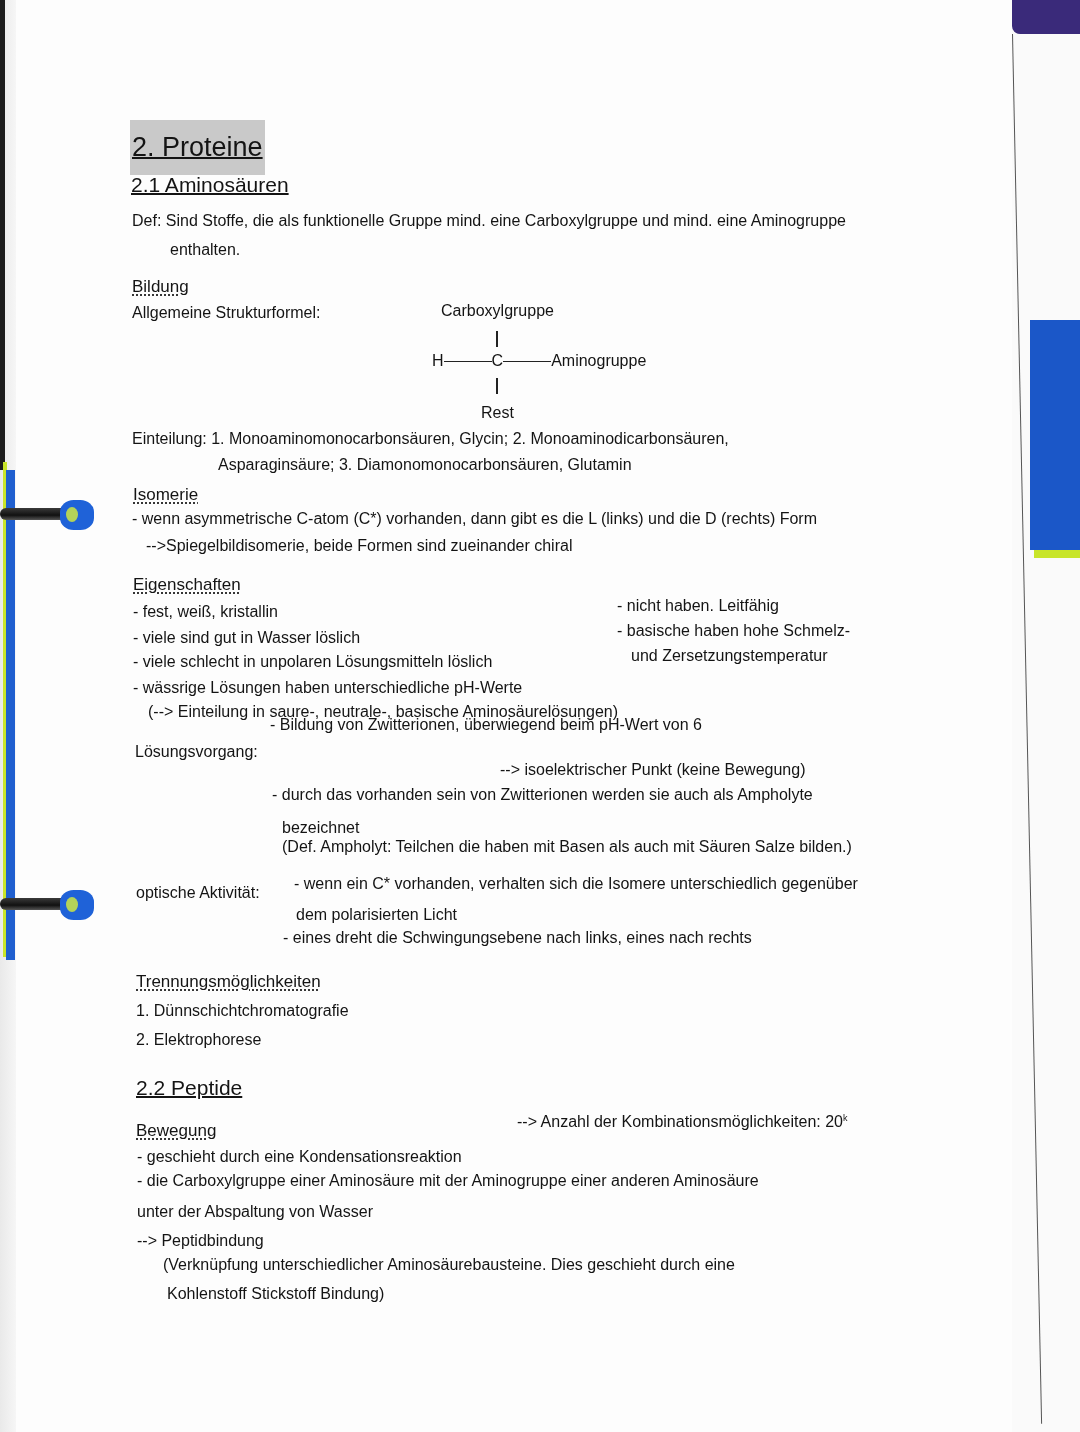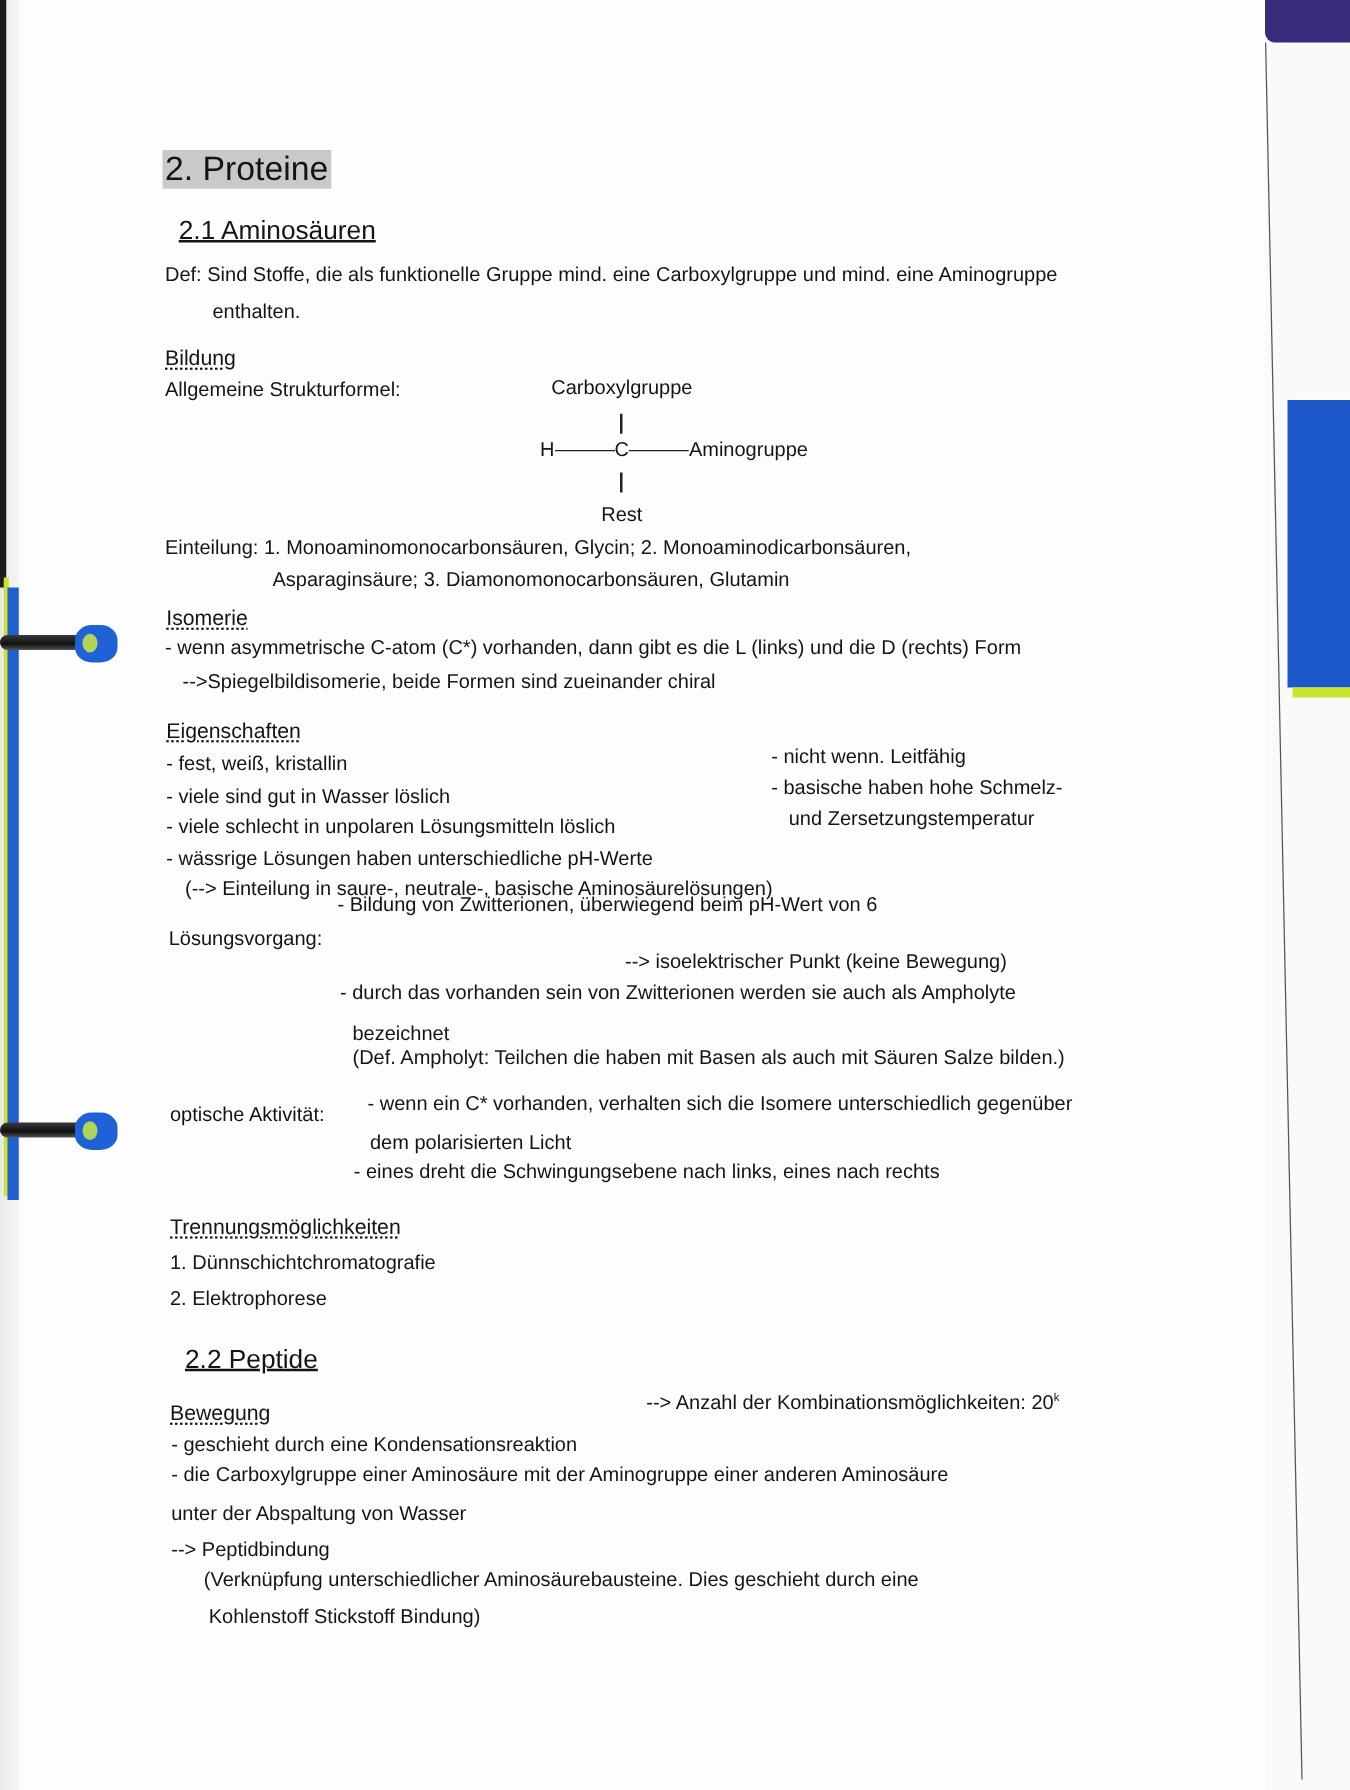--- a/index.html
+++ b/index.html
@@ -13,22 +13,22 @@
   .ring .cap { position:absolute; left:60px; top:0; width:34px; height:30px; border-radius:40%; background:#1f62d8; }
   .ring .cap::after { content:""; position:absolute; left:6px; top:7px; width:12px; height:15px; border-radius:50%; background:#d8ef3a; opacity:.8; }
   .page { position:absolute; left:16px; top:0; width:1000px; height:1432px; background:#fdfdfd; }
   .right-edge { position:absolute; left:1012px; top:0; width:68px; height:1432px; background:#fafafa; }
   .right-edge .purple { position:absolute; left:0; top:0; width:68px; height:34px; background:#3a2a7a; border-bottom-left-radius:8px; }
   .right-edge .blue { position:absolute; left:18px; top:320px; width:50px; height:230px; background:#1b57c8; }
   .right-edge .lime { position:absolute; left:22px; top:550px; width:46px; height:8px; background:#c8e52a; }
   .right-edge .edge-line { position:absolute; left:0; top:34px; width:1px; height:1390px; background:#555; transform:rotate(-1.2deg); transform-origin:top left; }
 
   .abs { position:absolute; white-space:nowrap; }
-  .h1 { font-size:27px; background:#c9c9c9; padding:0 2px; text-decoration-thickness:2px;text-align:right; }
-  .h2 { font-size:21px; text-decoration:underline; text-decoration-thickness:2px;margin-left:12px; }
+  .h1 { font-size:27px; background:#c9c9c9; padding:12px 2px; text-decoration:underline; text-decoration-thickness:2px;text-align:right; }
+  .h2 { font-size:21px; text-decoration:underline; text-decoration-thickness:2px; }
   .t { font-size:16px; }
   .sub { font-size:17px; text-decoration:underline dotted; text-underline-offset:3px; }
   .sup { font-size:9px; vertical-align:super; }
   .bond { display:inline-block; width:48px; height:1px; background:#222; vertical-align:middle; }
   .vbar { position:absolute; width:1.5px; height:16px; background:#222; }
 </style>
 </head>
 <body>
 
 <div class="left-binder">
@@ -80,21 +80,21 @@
 <div class="abs sub" style="left:133px;top:485px">Isomerie</div>
 <div class="abs t" style="left:132px;top:510px">- wenn asymmetrische C-atom (C*) vorhanden, dann gibt es die L (links) und die D (rechts) Form</div>
 <div class="abs t" style="left:146px;top:537px">--&gt;Spiegelbildisomerie, beide Formen sind zueinander chiral</div>
 
 <div class="abs sub" style="left:133px;top:575px">Eigenschaften</div>
 <div class="abs t" style="left:133px;top:603px">- fest, weiß, kristallin</div>
 <div class="abs t" style="left:133px;top:629px">- viele sind gut in Wasser löslich</div>
 <div class="abs t" style="left:133px;top:653px">- viele schlecht in unpolaren Lösungsmitteln löslich</div>
 <div class="abs t" style="left:133px;top:679px">- wässrige Lösungen haben unterschiedliche pH-Werte</div>
 <div class="abs t" style="left:148px;top:703px">(--&gt; Einteilung in saure-, neutrale-, basische Aminosäurelösungen)</div>
-<div class="abs t" style="left:617px;top:597px">- nicht wenn. Leitfähig</div>
+<div class="abs t" style="left:617px;top:597px">- nicht haben. Leitfähig</div>
 <div class="abs t" style="left:617px;top:622px">- basische haben hohe Schmelz-</div>
 <div class="abs t" style="left:631px;top:647px">und Zersetzungstemperatur</div>
 
 <div class="abs t" style="left:135px;top:743px">Lösungsvorgang:</div>
 <div class="abs t" style="left:270px;top:716px">- Bildung von Zwitterionen, überwiegend beim pH-Wert von 6</div>
 <div class="abs t" style="left:500px;top:761px">--&gt; isoelektrischer Punkt (keine Bewegung)</div>
 <div class="abs t" style="left:272px;top:786px">- durch das vorhanden sein von Zwitterionen werden sie auch als Ampholyte</div>
 <div class="abs t" style="left:282px;top:819px">bezeichnet</div>
 <div class="abs t" style="left:282px;top:838px">(Def. Ampholyt: Teilchen die haben mit Basen als auch mit Säuren Salze bilden.)</div>
 

